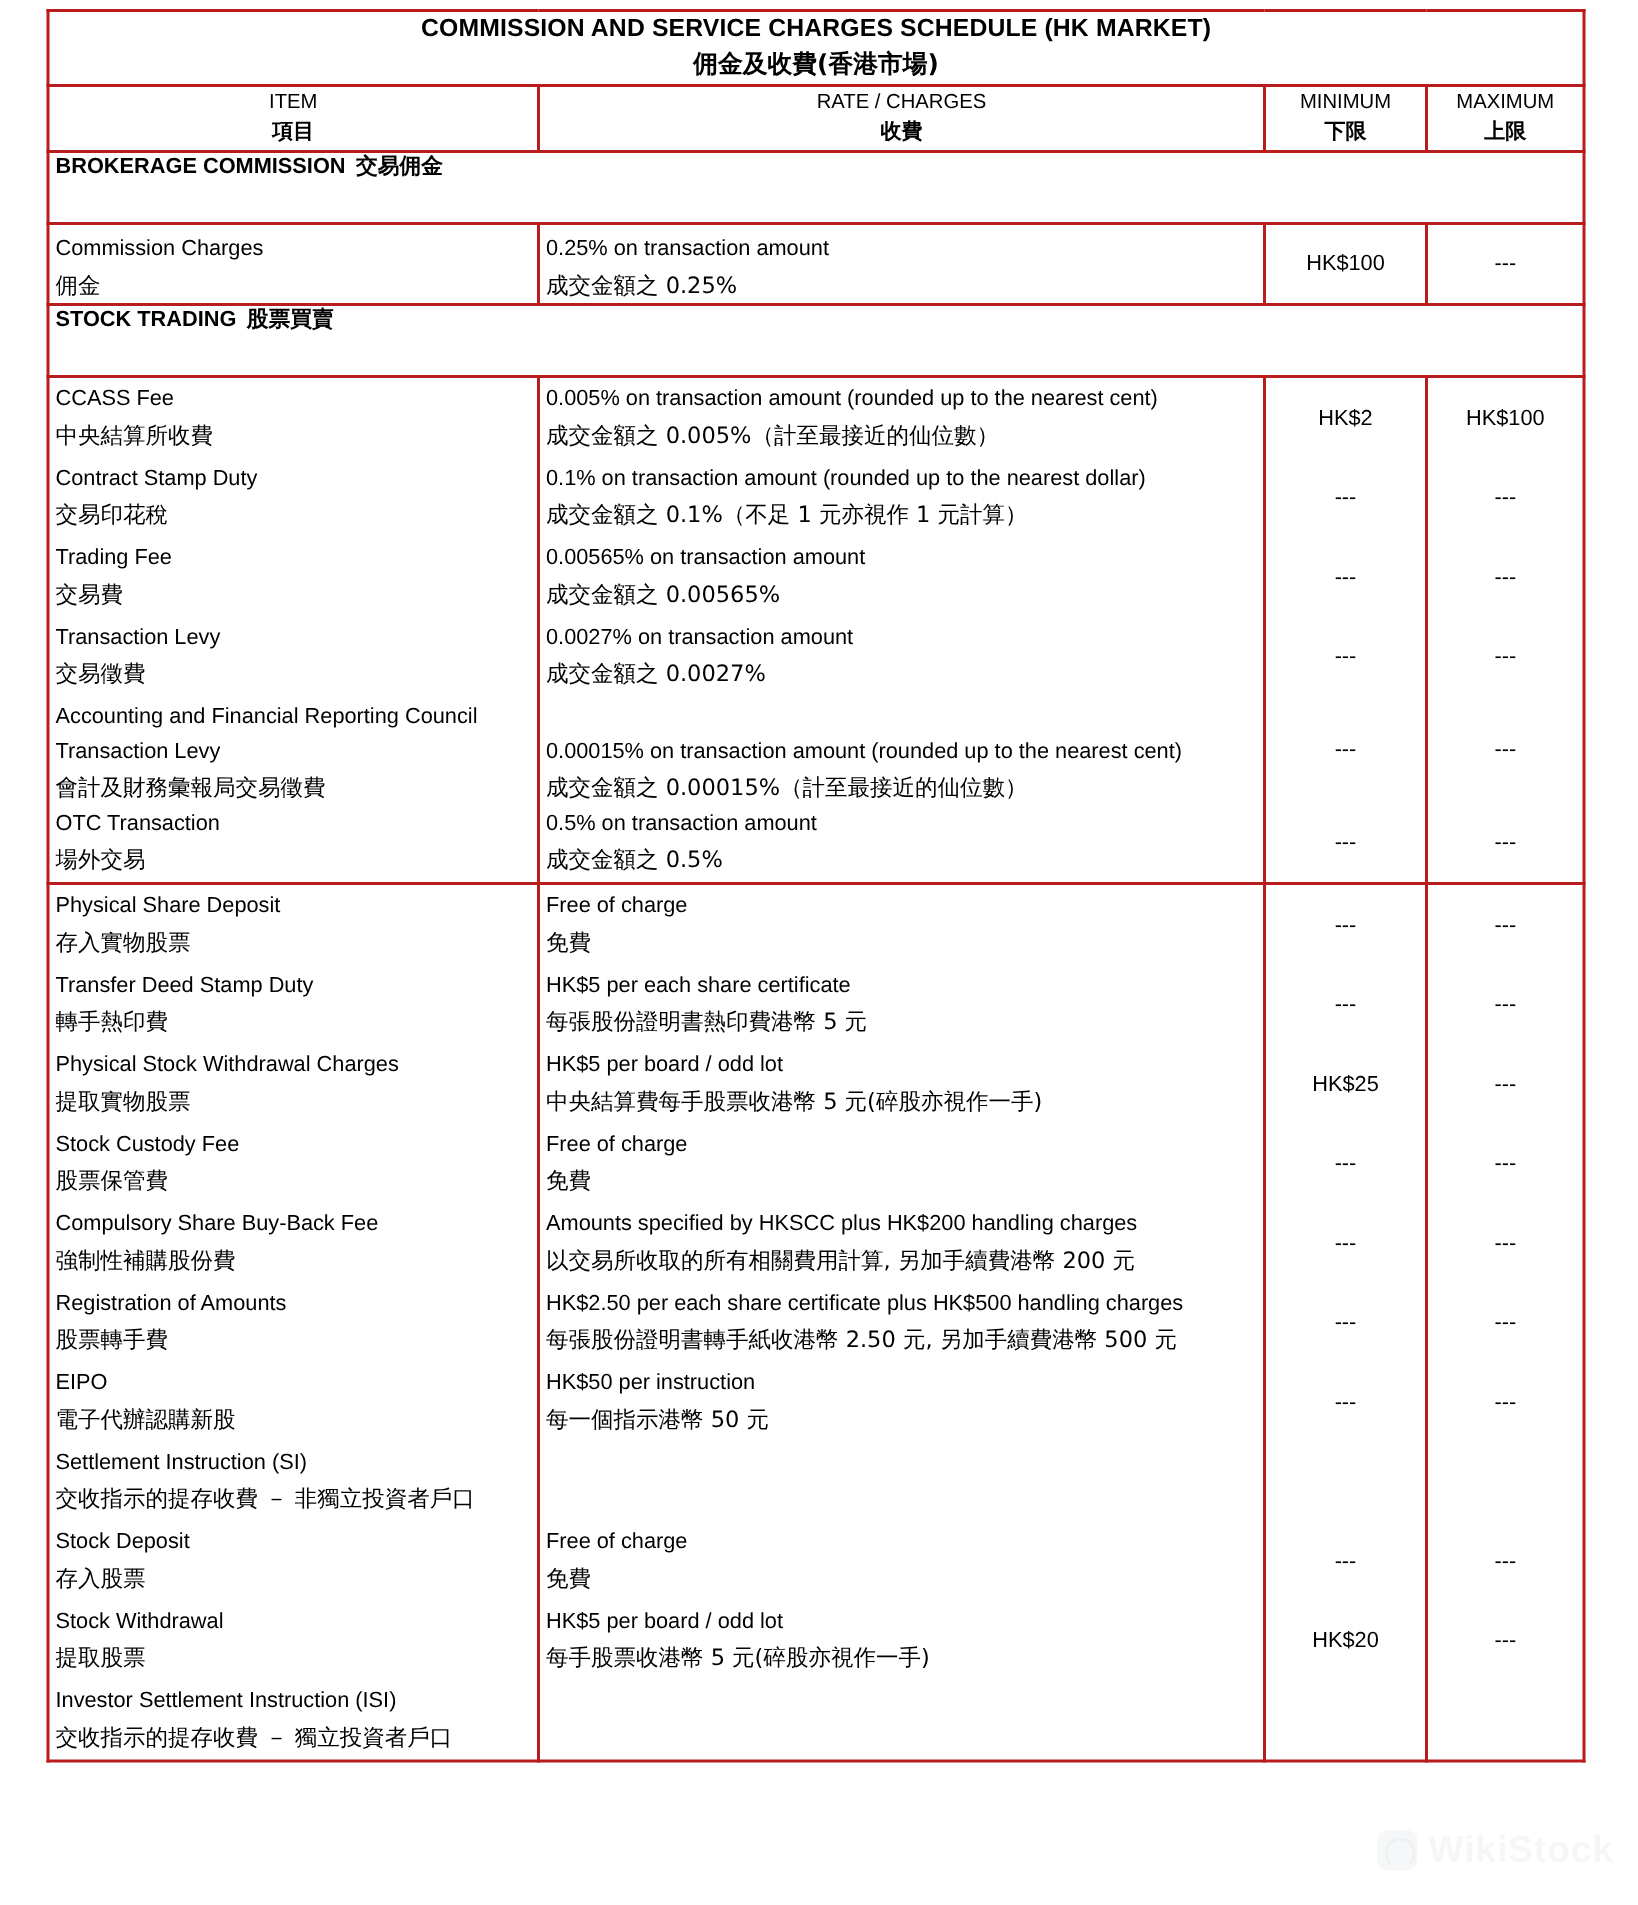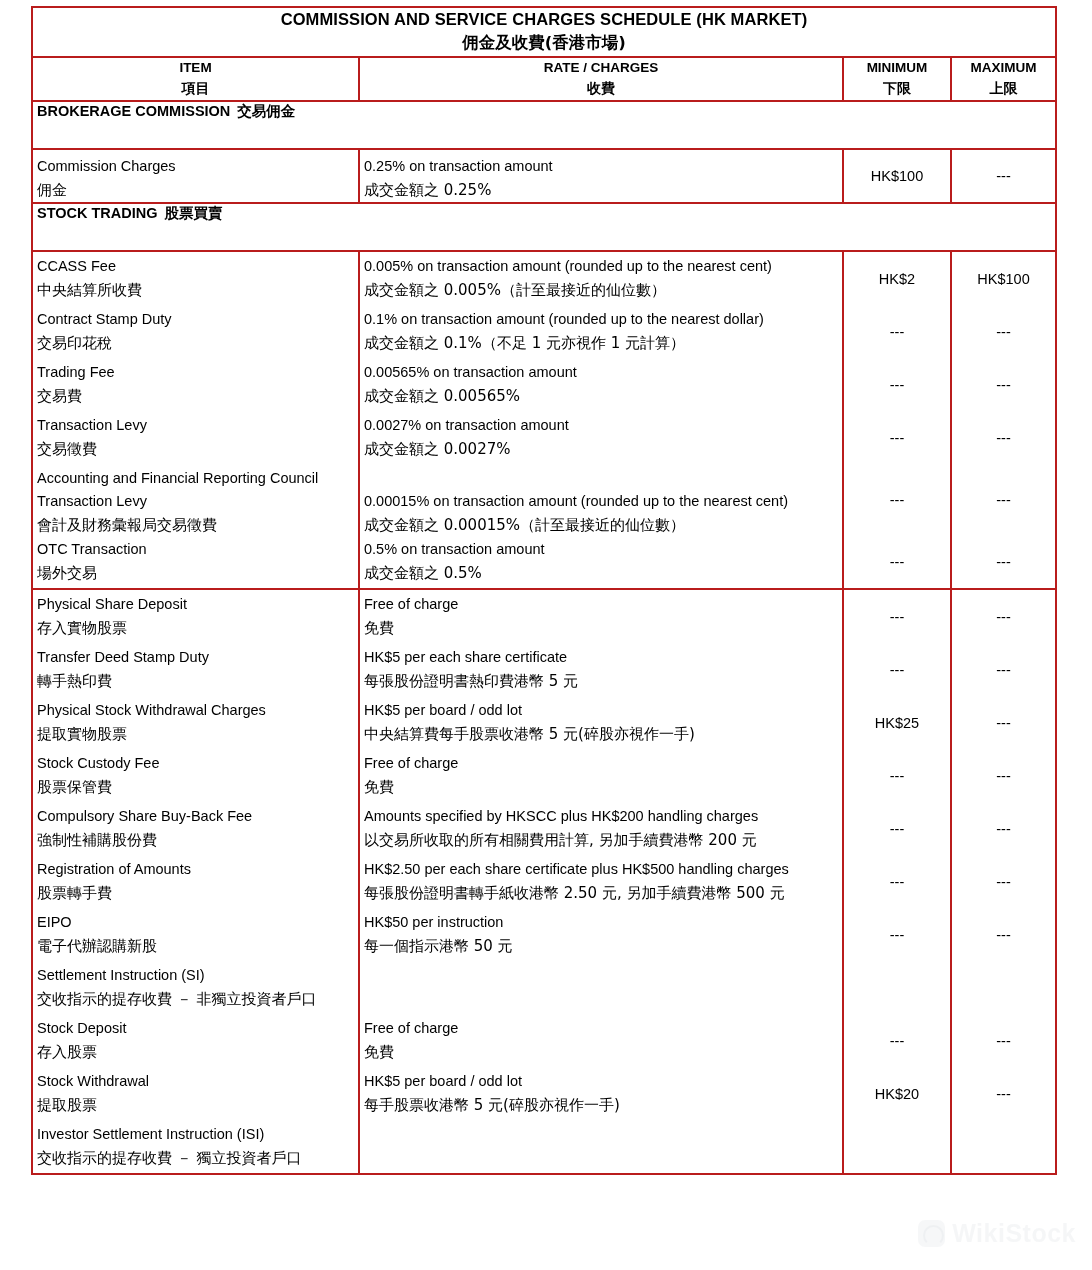--- a/index.html
+++ b/index.html
@@ -77,21 +77,21 @@
     padding-top: 1px;
   }
 
   
   .colhead {
     text-align: center;
     padding: 10px 4px 10px 4px;
     height: 42px;
   }
   .colhead .en {
-    font-weight: bold;
+    font-weight: normal;
     font-size: 13.5px;
     line-height: 1.45;
   }
   .colhead .zh {
     font-weight: bold;
     font-size: 14px;
     font-family: "DejaVu Sans", "Liberation Sans", sans-serif;
     line-height: 1.45;
   }
 

